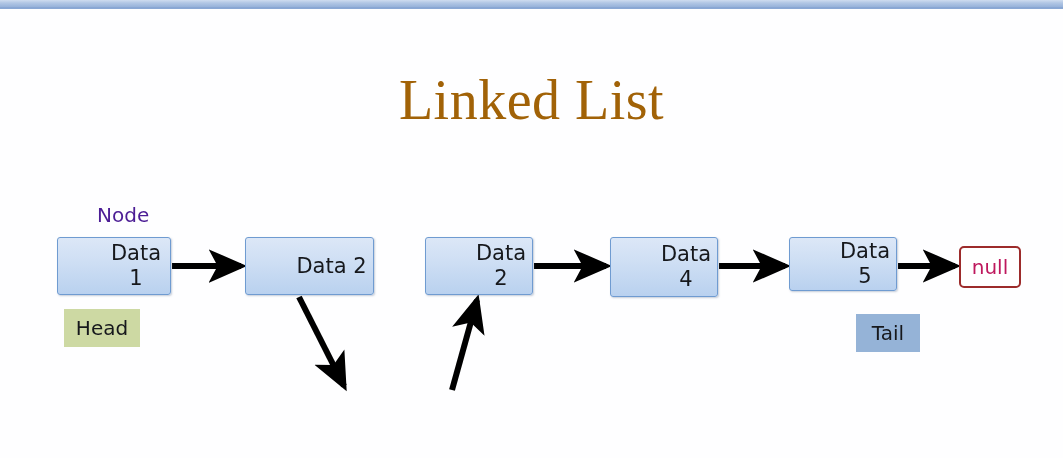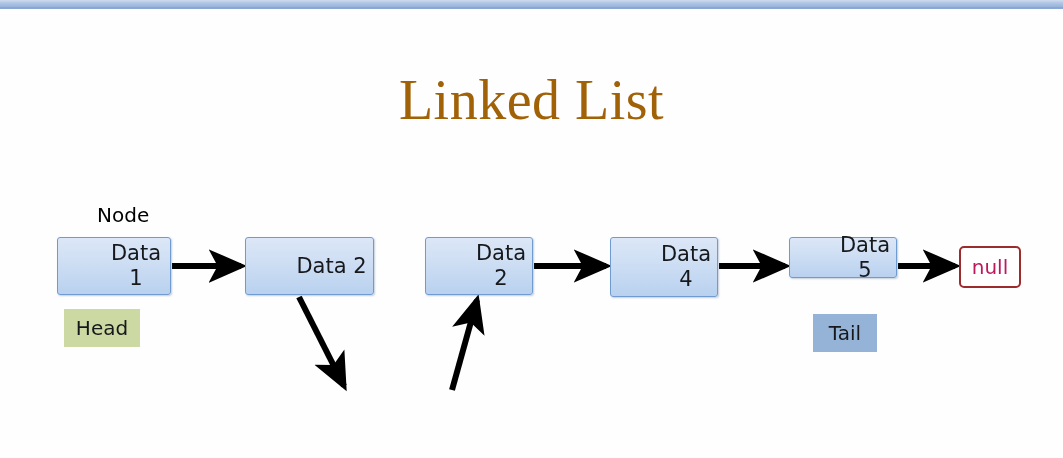--- a/index.html
+++ b/index.html
@@ -82,26 +82,26 @@
     position: absolute;
     box-sizing: border-box;
     display: flex;
     align-items: center;
     justify-content: center;
     font-family: "DejaVu Sans", sans-serif;
     font-size: 20px;
     color: #16181c;
   }
   #badge-head { background: #cdd9a3; }
-  #badge-tail { background: #95b3d7; }
+  #badge-tail { background: #95b3d7; margin-left: 43px; }
   #label-node {
     position: absolute;
     font-family: "DejaVu Sans", sans-serif;
     font-size: 20px;
-    color: #000000;
+    color: #4c1d95;
   }
   #arrow-layer {
     position: absolute;
     left: 0; top: 0;
     width: 1063px;
     height: 458px;
     pointer-events: none;
   }
 </style>
 </head>
@@ -144,21 +144,21 @@
       <line x1="898" y1="266" x2="955" y2="266" stroke="#000000" stroke-width="6" marker-end="url(#ah)"></line>
     </g>
   </svg>
 
   <div id="label-node" style="left: 97px; top: 203px;">Node</div>
 
   <div class="node" id="node-data1" style="left: 57px; top: 237px; width: 114px; height: 58px;">Data 1</div>
   <div class="node" id="node-data2" style="left: 245px; top: 237px; width: 129px; height: 58px;">Data 2</div>
   <div class="node" id="node-data3" style="left: 425px; top: 237px; width: 108px; height: 58px;">Data 2</div>
   <div class="node" id="node-data4" style="left: 610px; top: 237px; width: 108px; height: 60px;">Data 4</div>
-  <div class="node" id="node-data5" style="left: 789px; top: 237px; width: 108px; height: 41px;">Data 5</div>
+  <div class="node" id="node-data5" style="left: 789px; top: 237px; width: 108px; height: 54px;">Data 5</div>
 
 
   <div id="node-null" style="left: 959px; top: 246px; width: 62px; height: 42px;">null</div>
 
   <div class="badge" id="badge-head" style="left: 64px; top: 309px; width: 76px; height: 38px;">Head</div>
   <div class="badge" id="badge-tail" style="left: 813px; top: 314px; width: 64px; height: 38px;">Tail</div>
 
 </div>
 
 </body></html>

